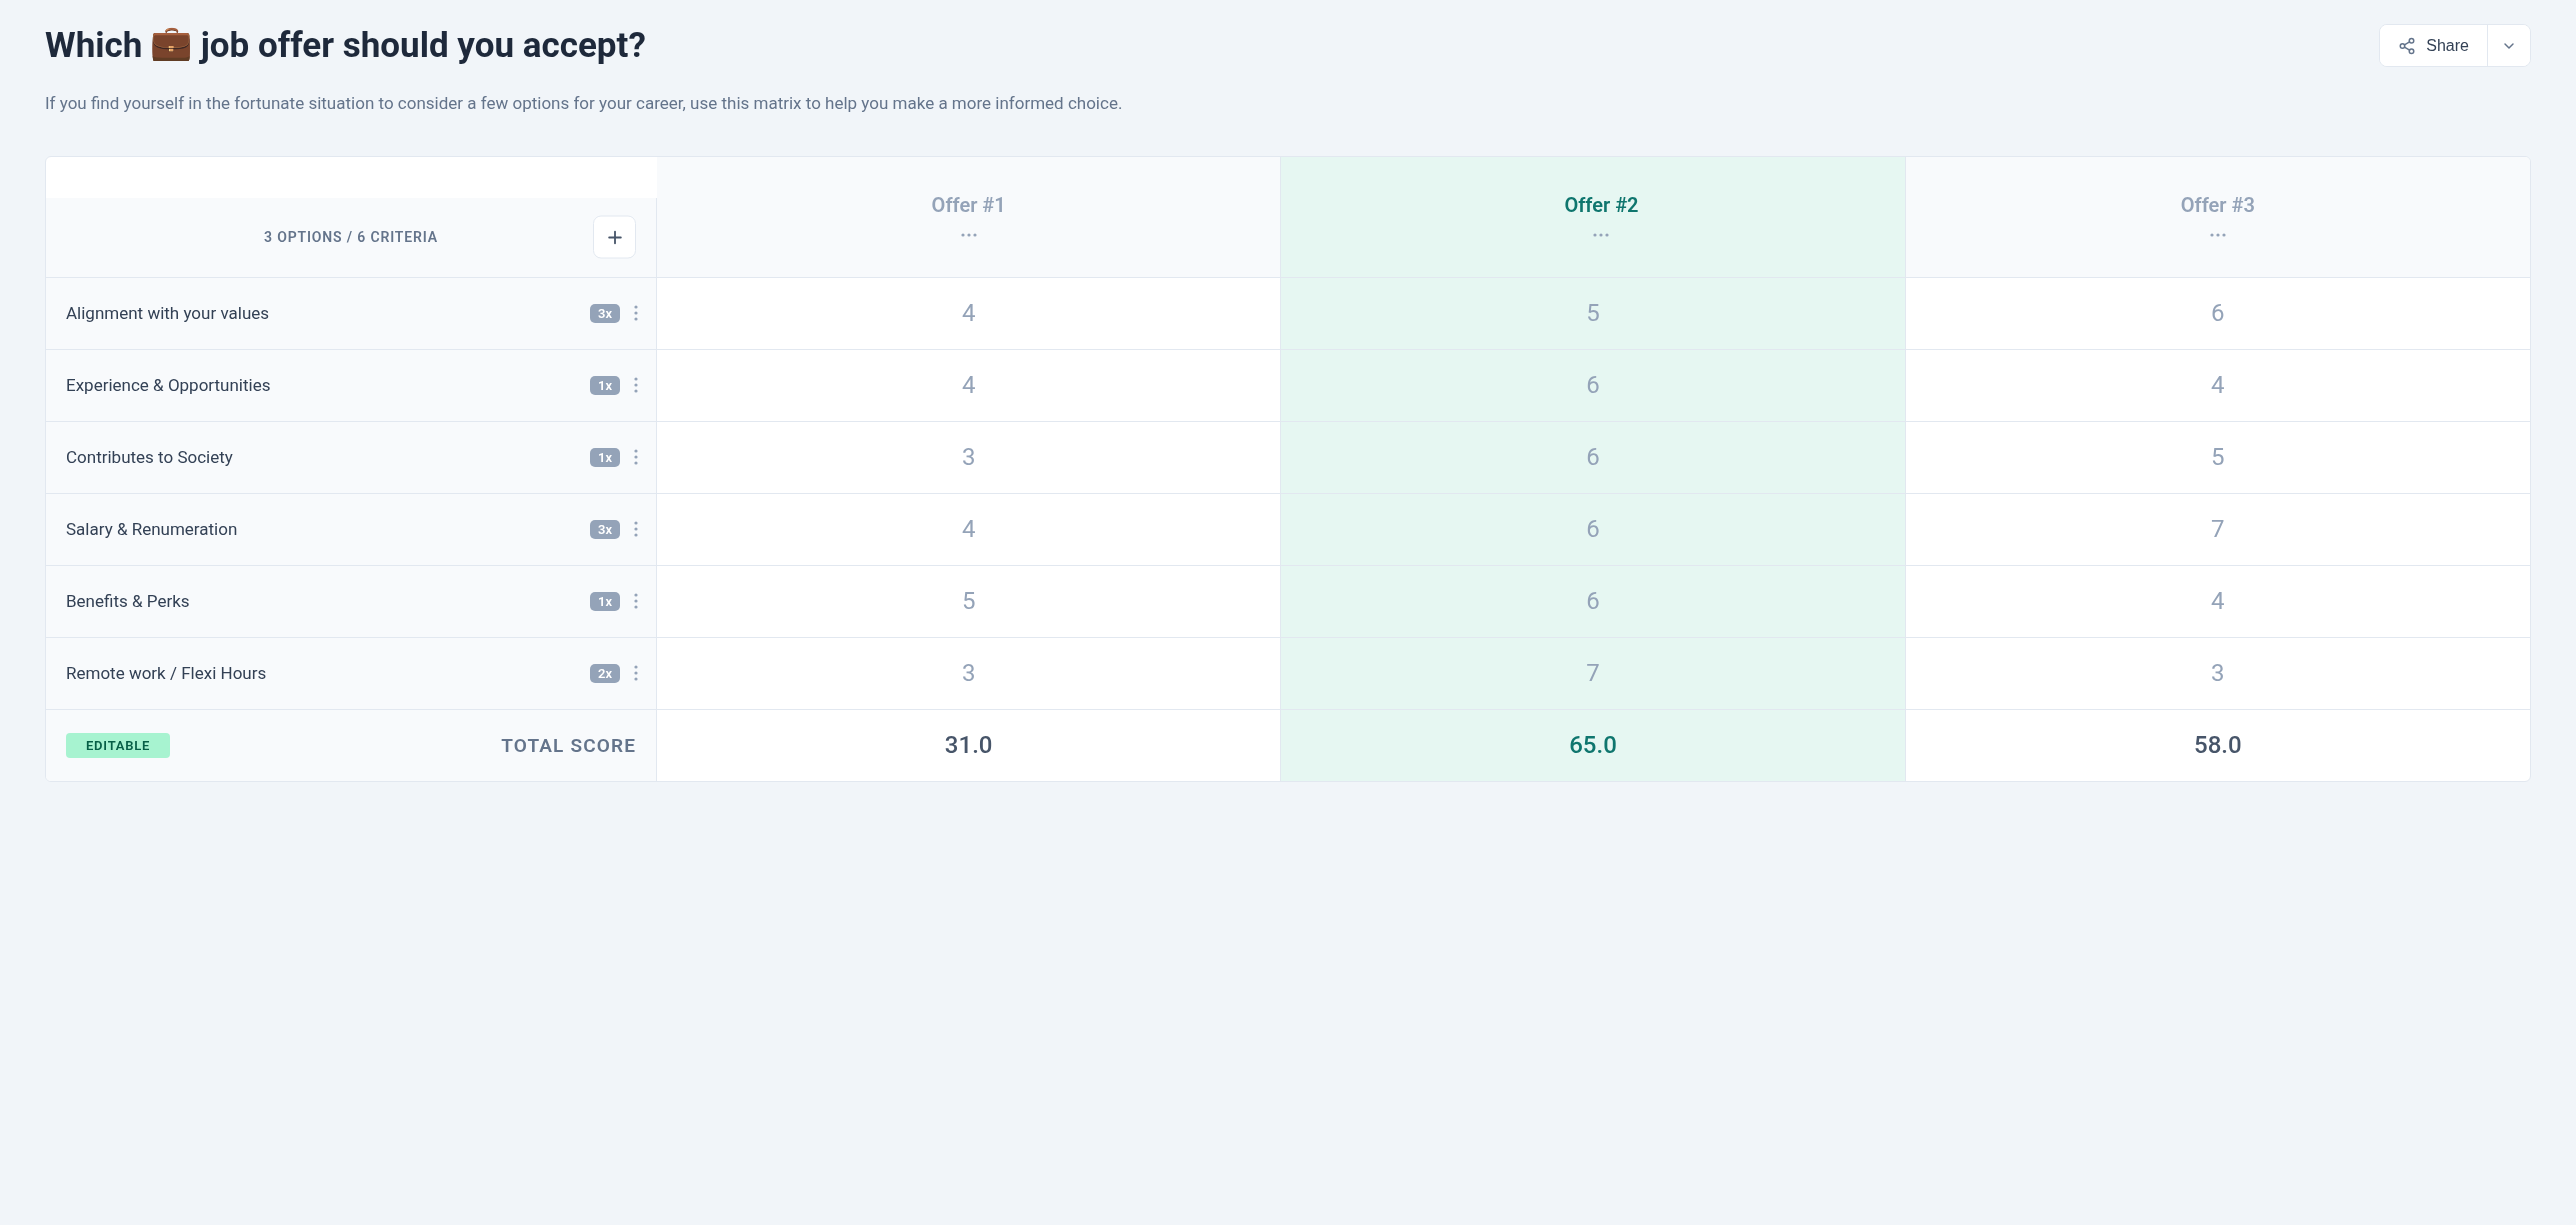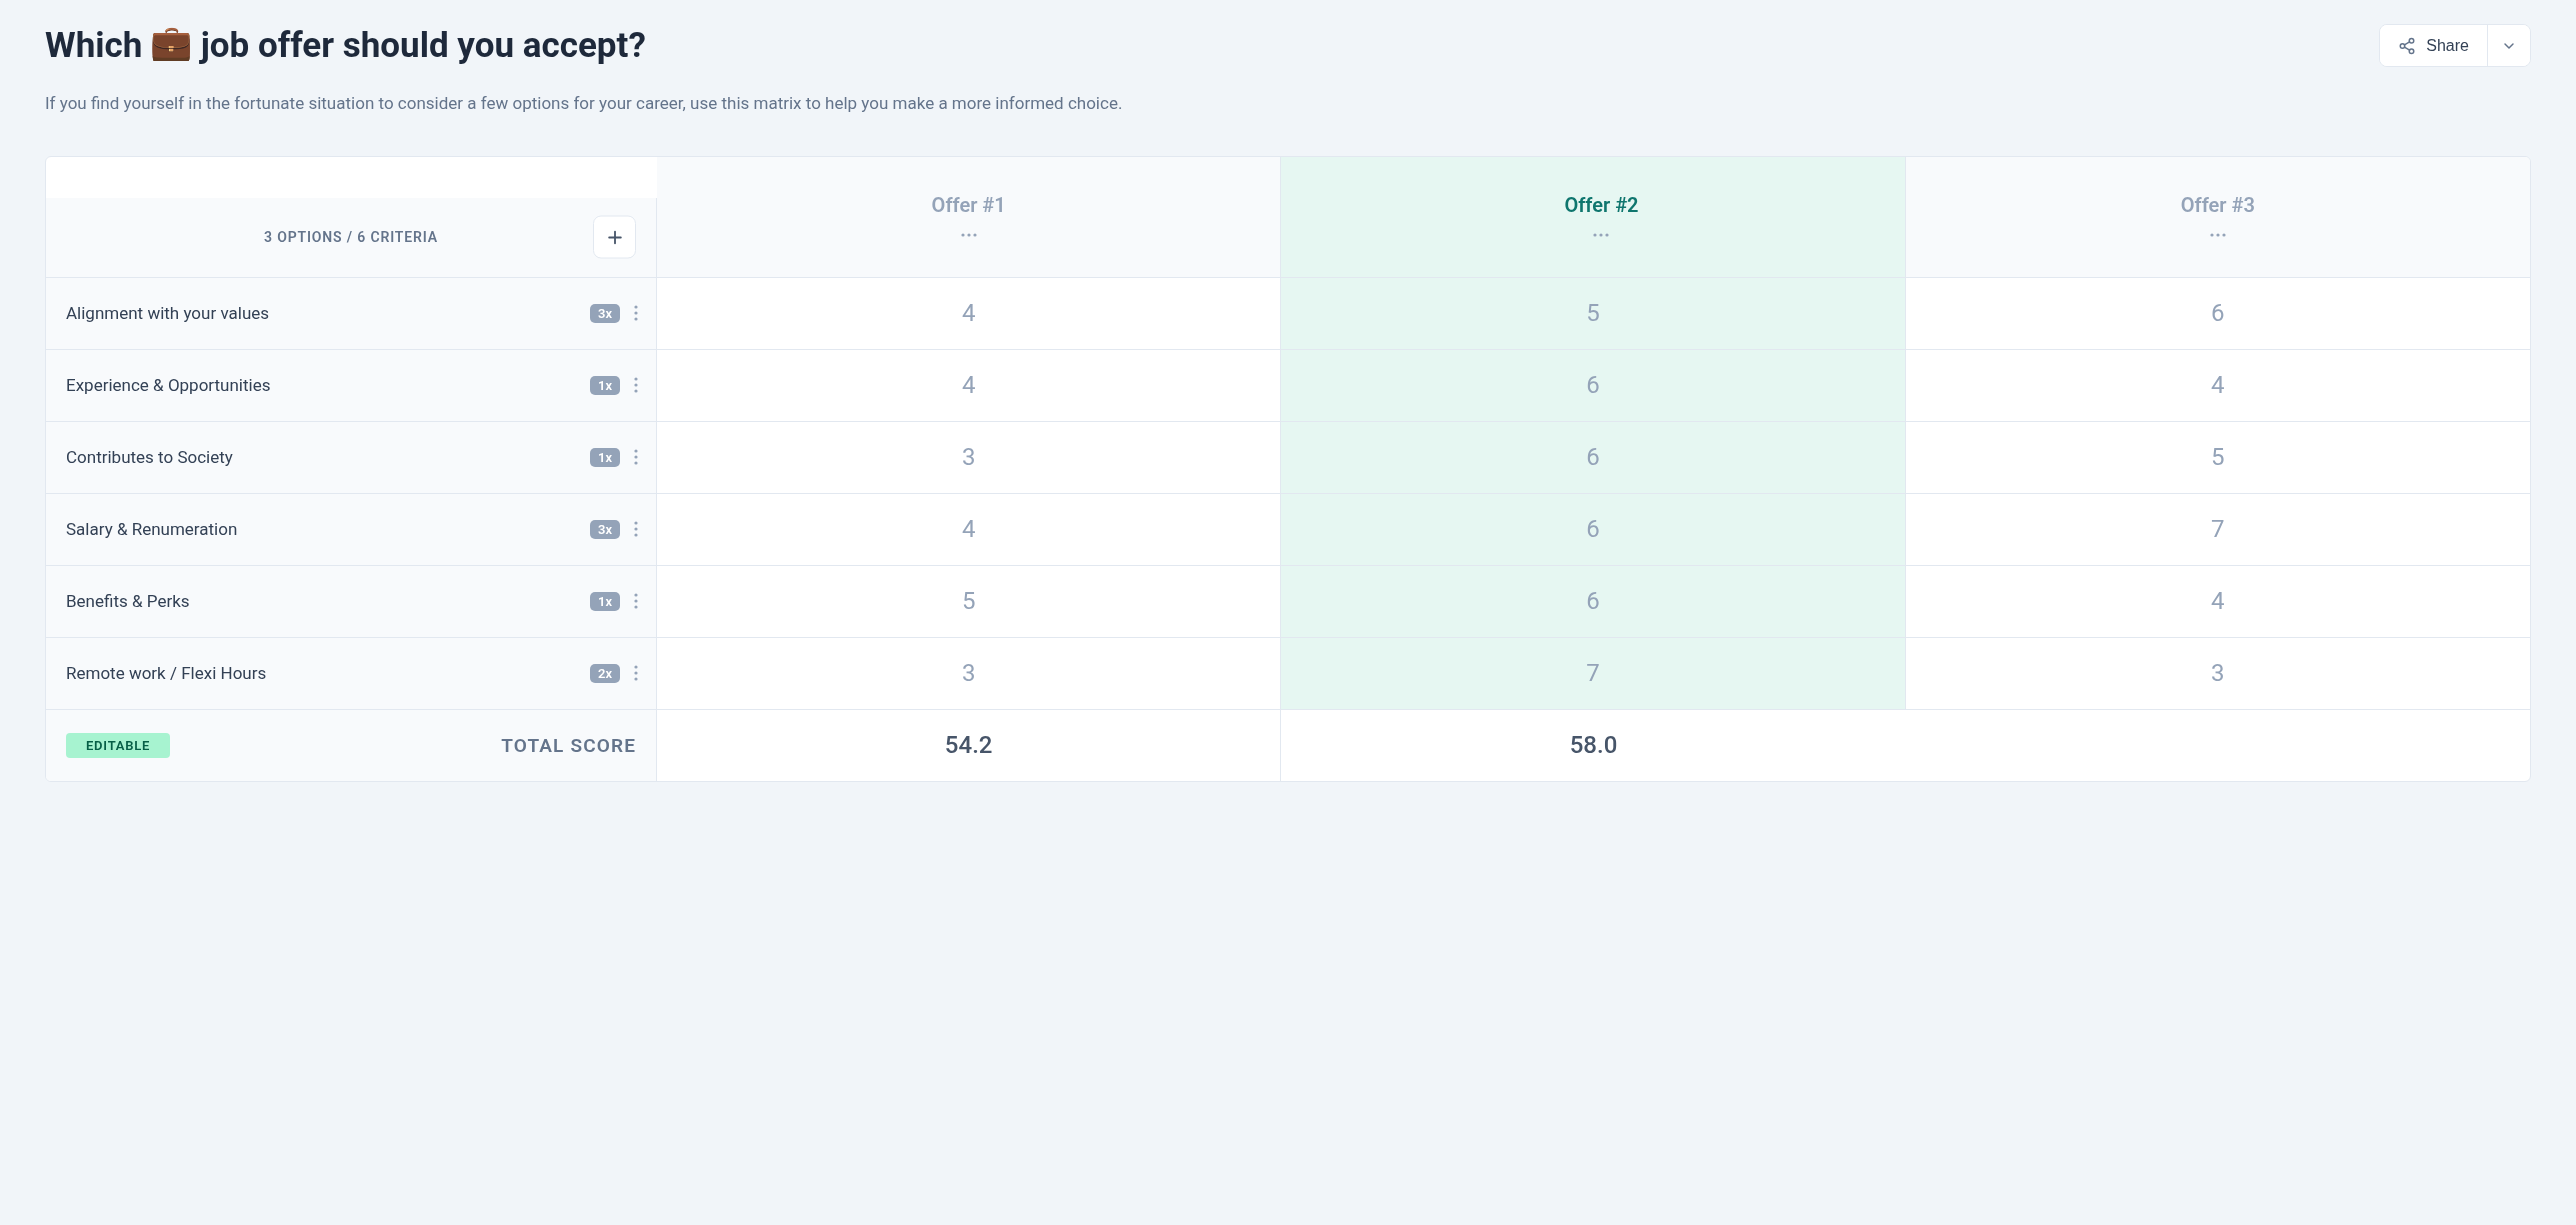--- a/index.html
+++ b/index.html
@@ -450,20 +450,23 @@
       <div class="cell score-cell">
         <span class="score">3</span>
       </div>
     </div>
     <div class="row foot">
       <div class="cell foot-left">
         <span class="editable-badge">EDITABLE</span>
         <span class="total-label">TOTAL SCORE</span>
       </div>
       <div class="cell total-cell">
-        <span class="total-val">54.2</span>
+        <span class="total-val">31.0</span>
+      </div>
+      <div class="cell total-cell best">
+        <span class="total-val">65.0</span>
       </div>
       <div class="cell total-cell">
         <span class="total-val">58.0</span>
       </div>
     </div>
   </div>
 
 
 </body></html>

